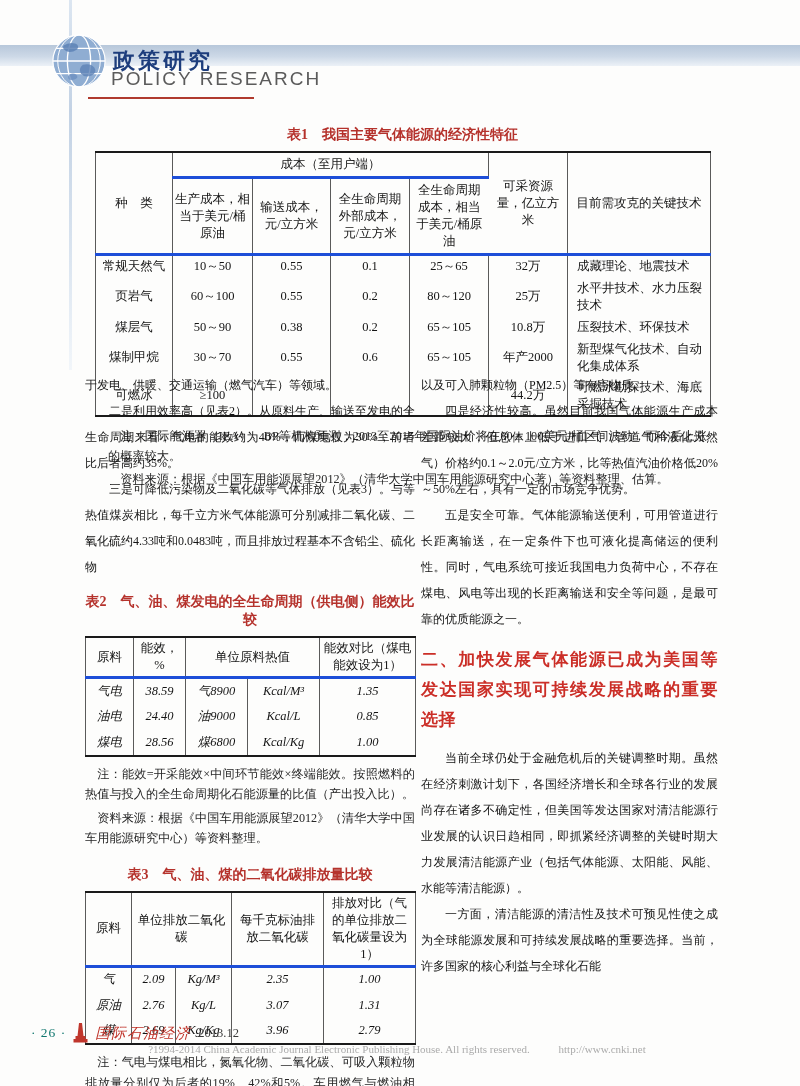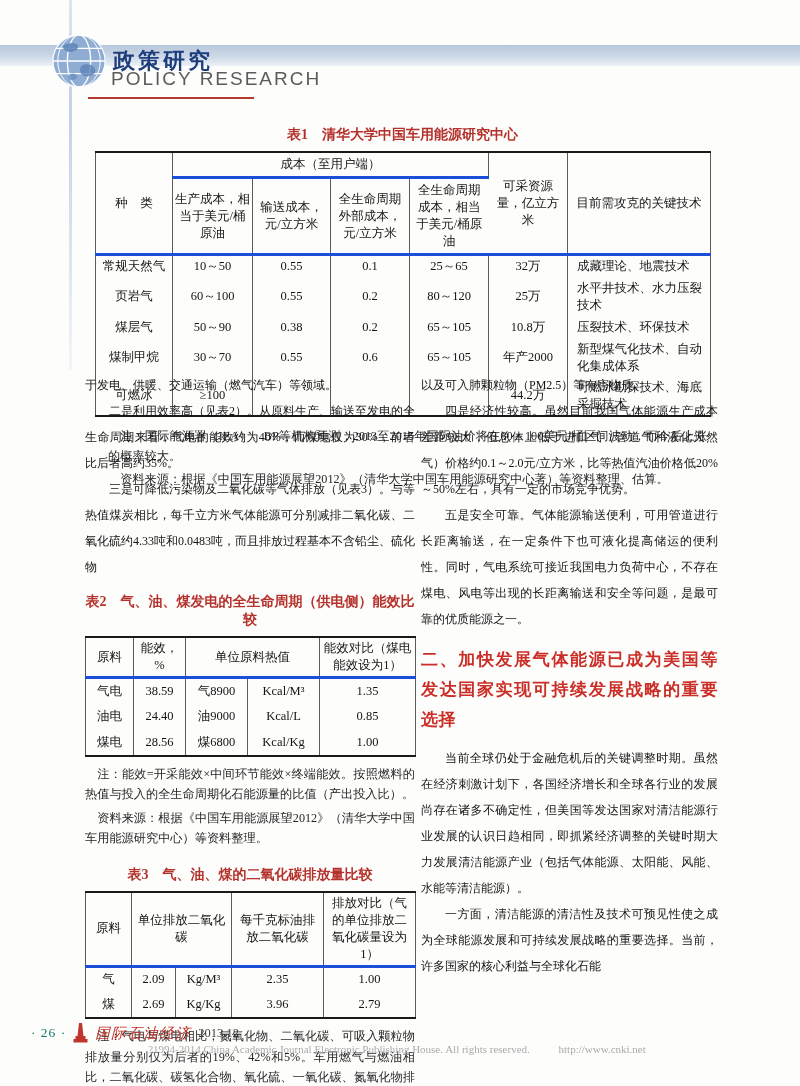--- a/index.html
+++ b/index.html
@@ -41,21 +41,21 @@
   .col { position:absolute; top:372px; }
   .col-left  { left:85px;  width:330px; }
   .col-right { left:421px; width:297px; }
   .col p.body { font-size:12px; line-height:26px; text-align:justify; }
   .indent { text-indent:2em; }
   .tbl-block { margin-top:13px; }
   .t23 { width:100%; font-size:12.5px;
     border-top:2px solid #1a1a1a; border-bottom:2px solid #1a1a1a;
     border-left:1px solid #5a5a5a; border-right:1px solid #5a5a5a; }
   .t23 th { height:40px; }
-  .t23 td { height:26px; }
+  .t23 td { height:26px;font-style:italic; }
   .tbl-block .note { margin-top:7px; }
   .tbl-block .src  { margin-top:3px; }
   .sec-heading { color:#cb2e27; font-weight:bold; font-size:17px; line-height:30px;
     text-align:justify; margin:13px 0 10px 0; letter-spacing:0.5px; }
   
   .footer-line { position:absolute; left:31px; top:1022px; height:22px;
     display:flex; align-items:center; gap:7px; }
   .page-num { font-size:13.5px; color:#0f766e; letter-spacing:1px; }
   .journal-name { font-size:14.5px; font-weight:normal; font-style:italic;
     color:#bf3026; letter-spacing:1.5px; }
@@ -81,21 +81,21 @@
     <line x1="6" y1="43" x2="54" y2="43" stroke="#ffffff" stroke-width="1.2"></line>
     <path d="M14 14 q6 -4 12 -2 q5 2 2 6 q-6 4 -11 2 q-5 -3 -3 -6 Z" fill="#5d82b6" opacity="0.85"></path>
     <path d="M34 34 q8 -2 12 3 q3 5 -3 8 q-7 3 -11 -2 q-3 -5 2 -9 Z" fill="#5d82b6" opacity="0.8"></path>
     <path d="M20 44 q4 -2 7 0 q3 3 -1 5 q-5 2 -7 -1 q-1 -2 1 -4 Z" fill="#6b8fc0" opacity="0.8"></path>
   </svg>
   <div class="sec-zh">政策研究</div>
   <div class="sec-en">POLICY RESEARCH</div>
   <div class="red-rule"></div>
 
   <div class="t1-block">
-    <div class="tbl-title">表1　清华大学中国车用能源研究中心</div>
+    <div class="tbl-title">表1　我国主要气体能源的经济性特征</div>
     <table class="t1">
       <colgroup>
         <col style="width:77px">
           <col style="width:80px">
           <col style="width:78px">
         <col style="width:79px">
           <col style="width:79px">
           <col style="width:79px">
           <col style="width:143px">
       </colgroup>
@@ -238,20 +238,27 @@
         </thead>
         <tbody>
           <tr>
             <td>气</td>
             <td>2.09</td>
             <td>Kg/M³</td>
             <td>2.35</td>
             <td>1.00</td>
           </tr>
           <tr>
+            <td>原油</td>
+            <td>2.76</td>
+            <td>Kg/L</td>
+            <td>3.07</td>
+            <td>1.31</td>
+          </tr>
+          <tr>
             <td>煤</td>
             <td>2.69</td>
             <td>Kg/Kg</td>
             <td>3.96</td>
             <td>2.79</td>
           </tr>
         </tbody>
       </table>
       <p class="note">注：气电与煤电相比，氮氧化物、二氧化碳、可吸入颗粒物排放量分别仅为后者的19%、42%和5%。车用燃气与燃油相比，二氧化碳、碳氢化合物、氧化硫、一氧化碳、氮氧化物排放可分别下降25%、80%、99%、90%和80%左右。</p>
 

